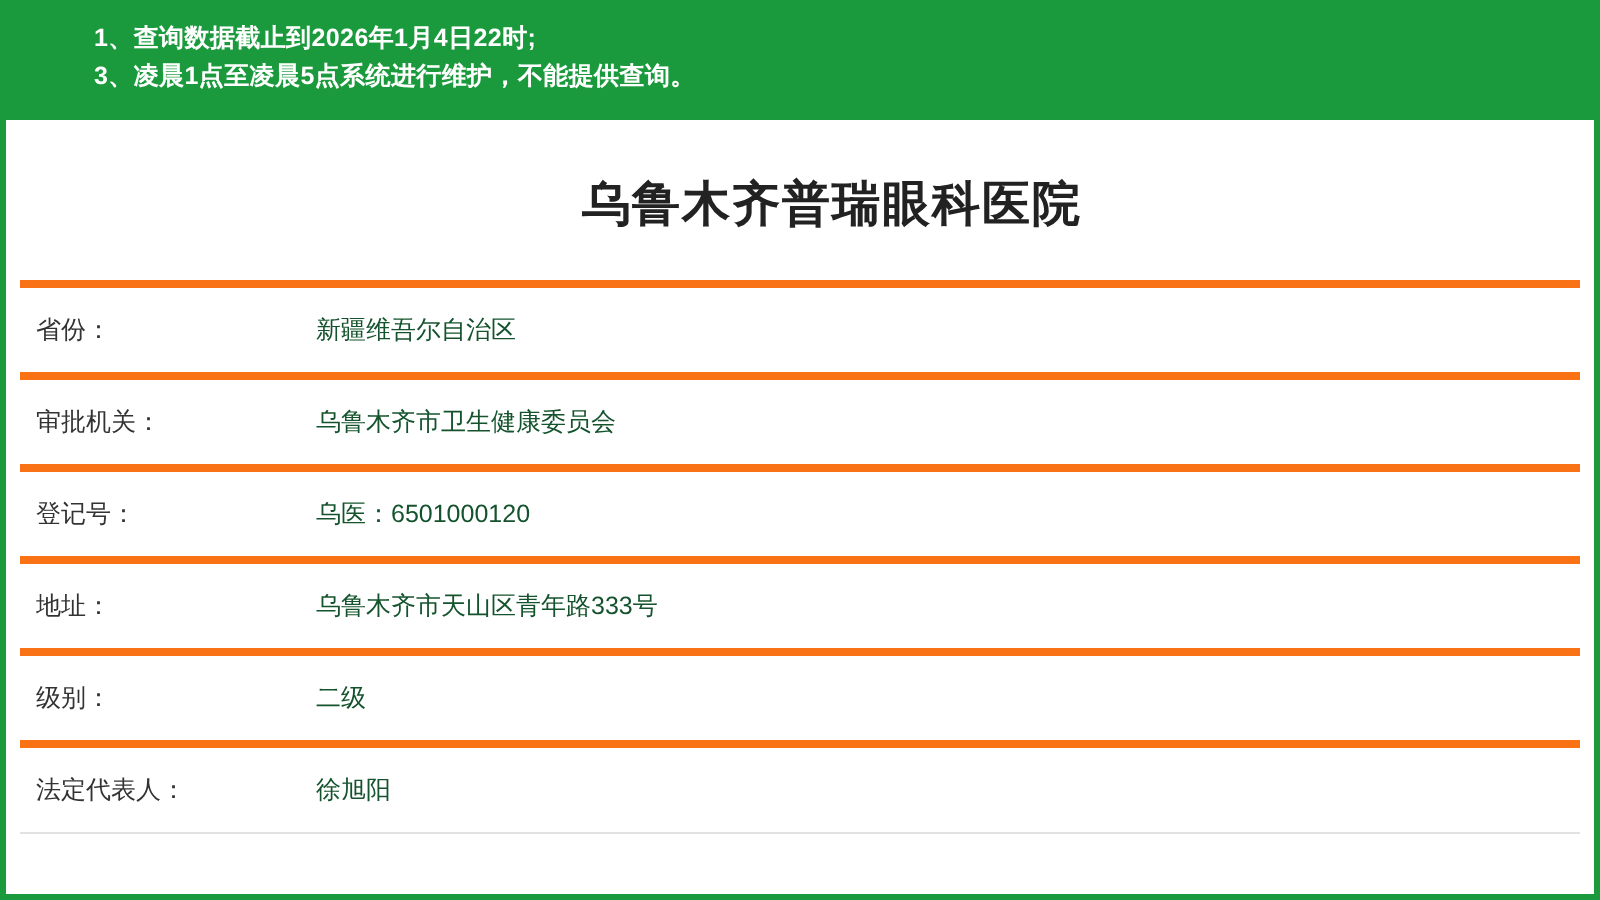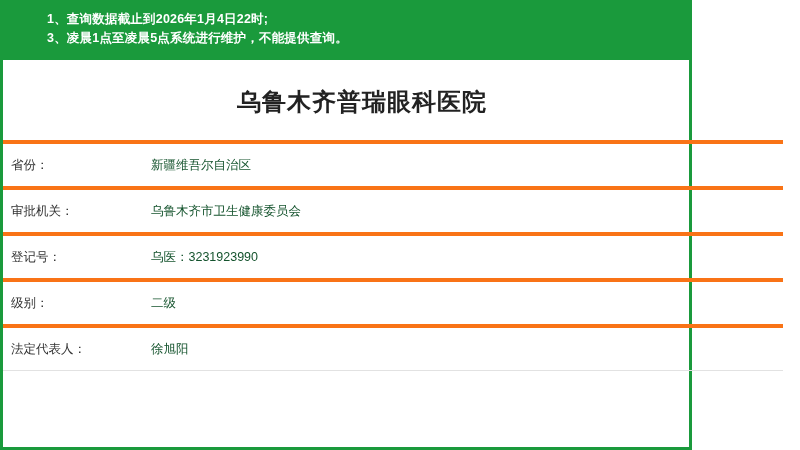--- a/index.html
+++ b/index.html
@@ -9,21 +9,21 @@
   body {
     width: 800px;
     height: 450px;
     background: #ffffff;
     font-family: "Liberation Sans", sans-serif;
     color: #333333;
     overflow: hidden;
   }
   .page {
     position: relative;
-    width: 692px;
+    width: 800px;
     height: 450px;
     border-left: 3px solid #1a9a3c;
     border-right: 3px solid #1a9a3c;
     border-bottom: 3px solid #1a9a3c;
     box-sizing: border-box;
     background: #ffffff;
   }
   .notice-bar {
     background: #1a9a3c;
     color: #ffffff;
@@ -97,21 +97,25 @@
       <tr>
         <td class="label">省份：</td>
         <td class="value">新疆维吾尔自治区</td>
       </tr>
       <tr>
         <td class="label">审批机关：</td>
         <td class="value">乌鲁木齐市卫生健康委员会</td>
       </tr>
       <tr>
         <td class="label">登记号：</td>
-        <td class="value">乌医：3231923990</td>
+        <td class="value">乌医：6501000120</td>
+      </tr>
+      <tr>
+        <td class="label">地址：</td>
+        <td class="value">乌鲁木齐市天山区青年路333号</td>
       </tr>
       <tr>
         <td class="label">级别：</td>
         <td class="value">二级</td>
       </tr>
       <tr>
         <td class="label">法定代表人：</td>
         <td class="value">徐旭阳</td>
       </tr>
 

